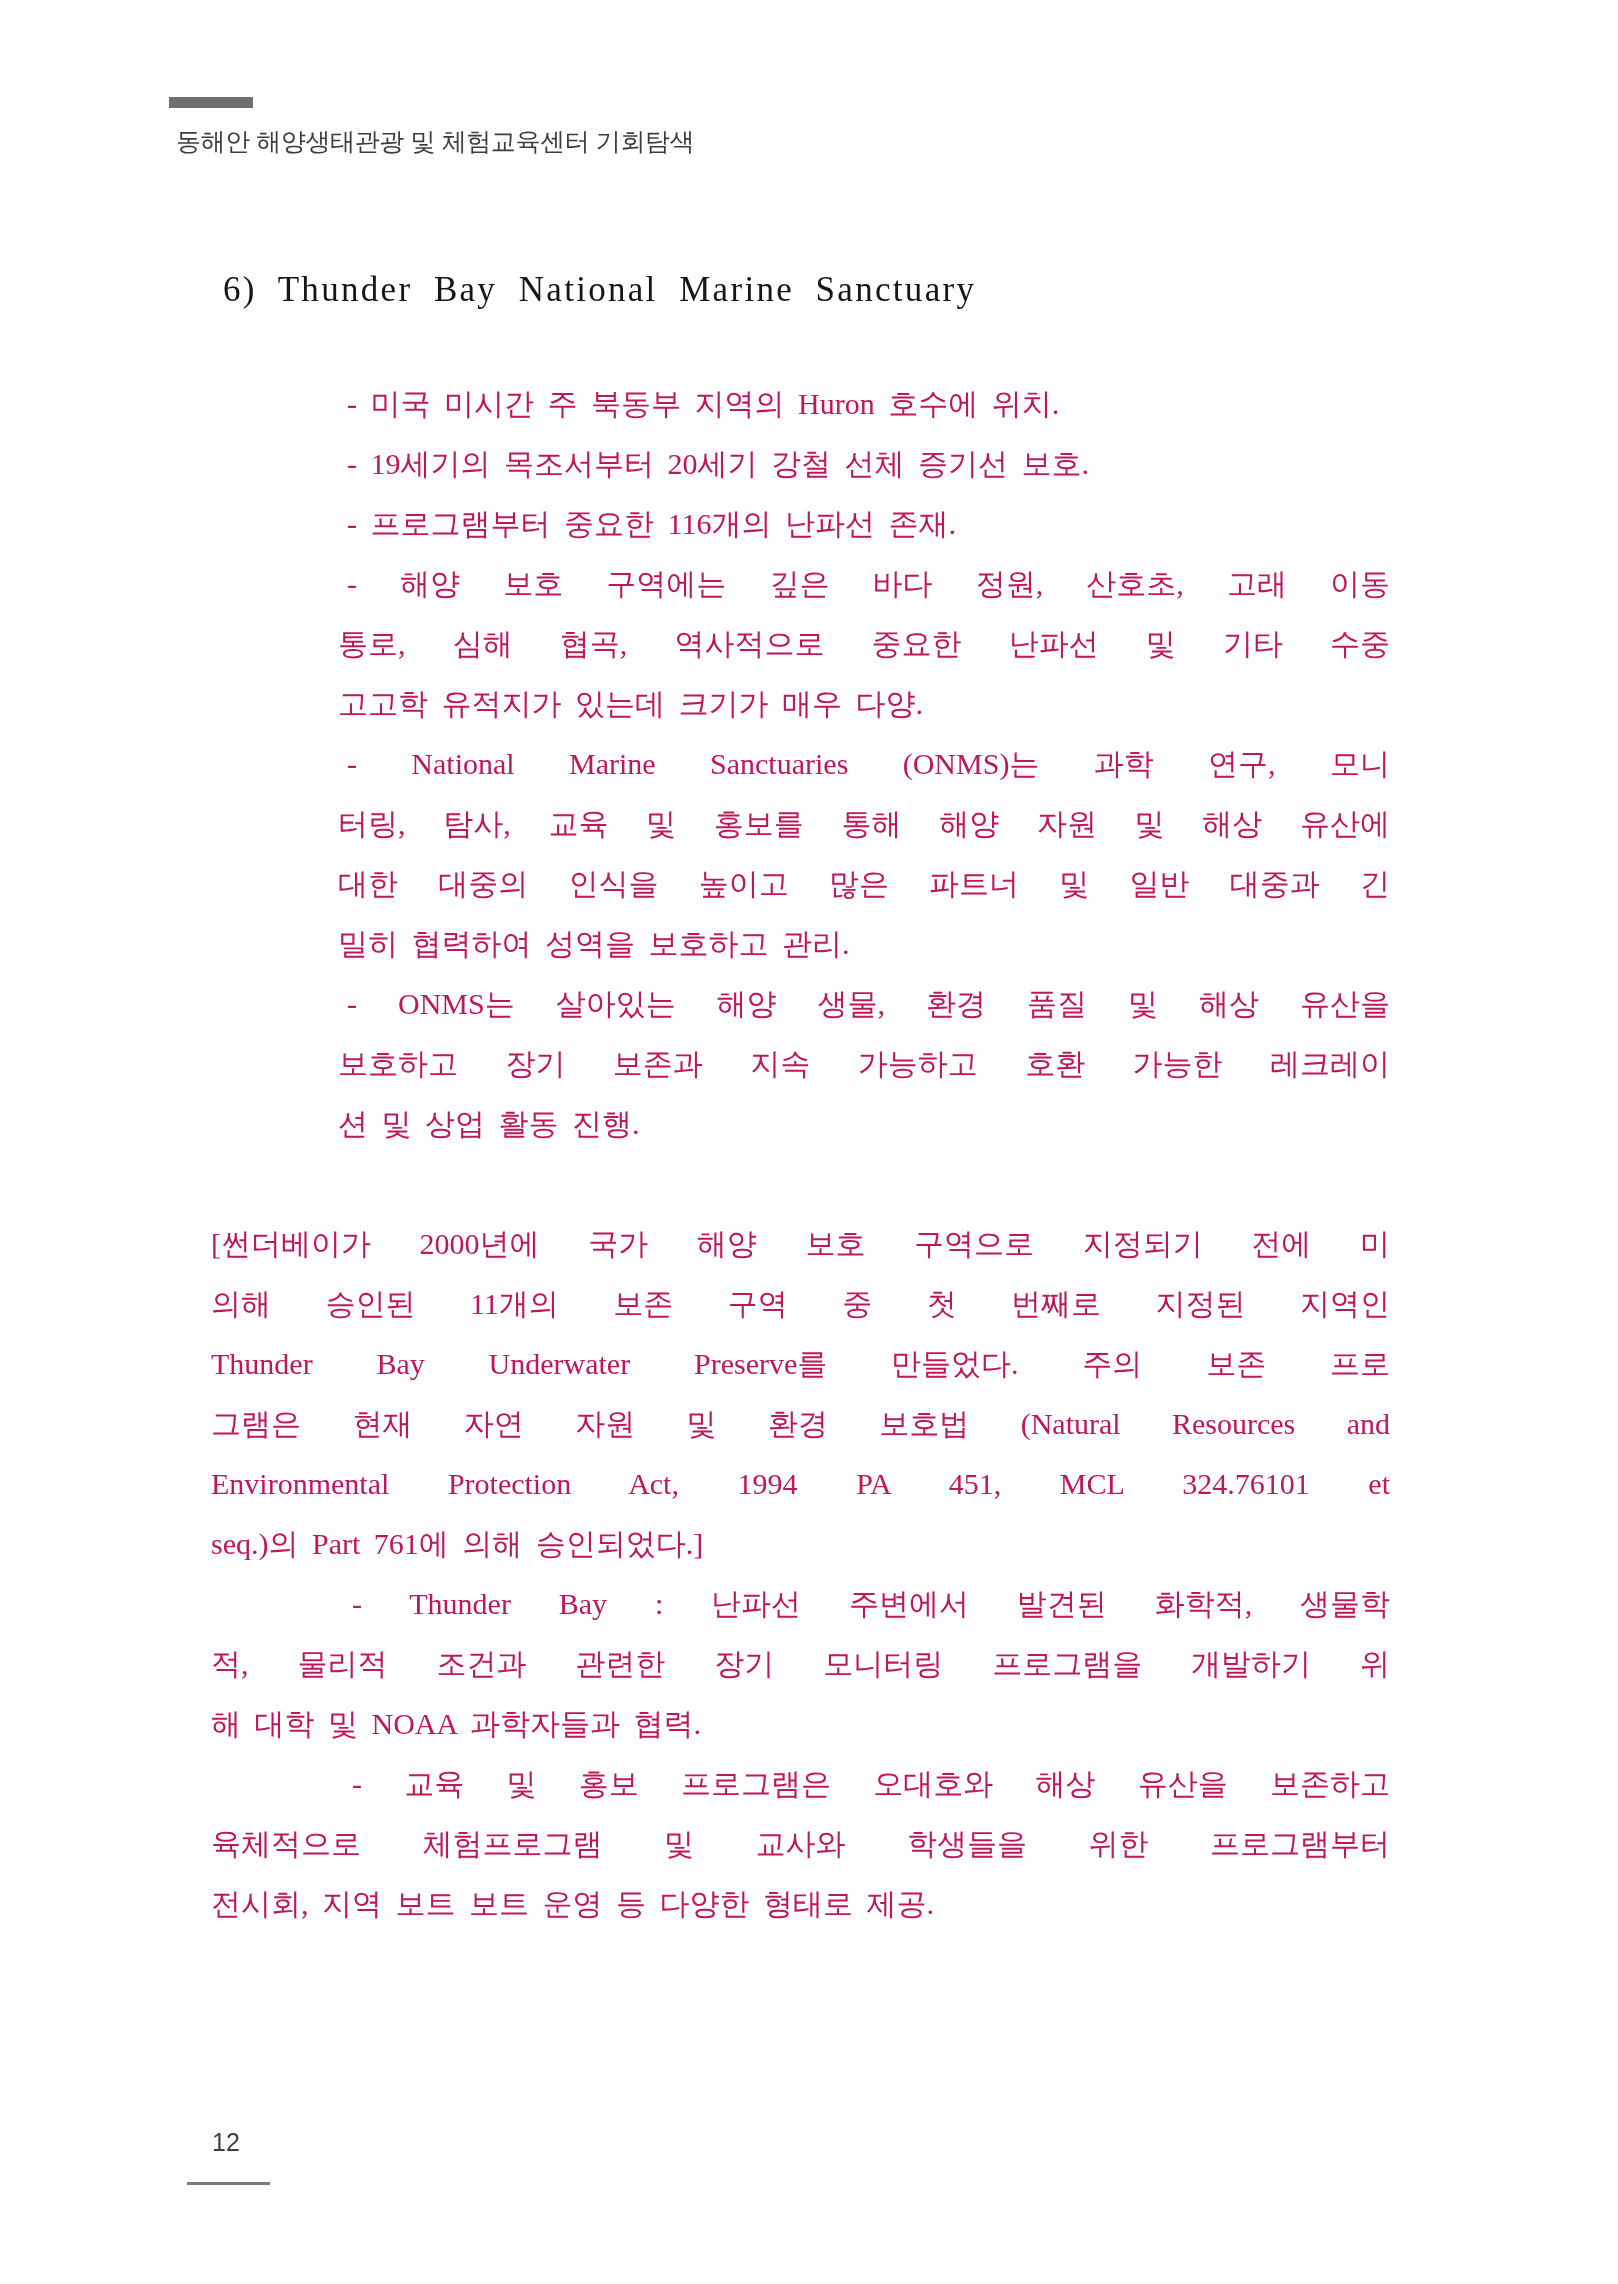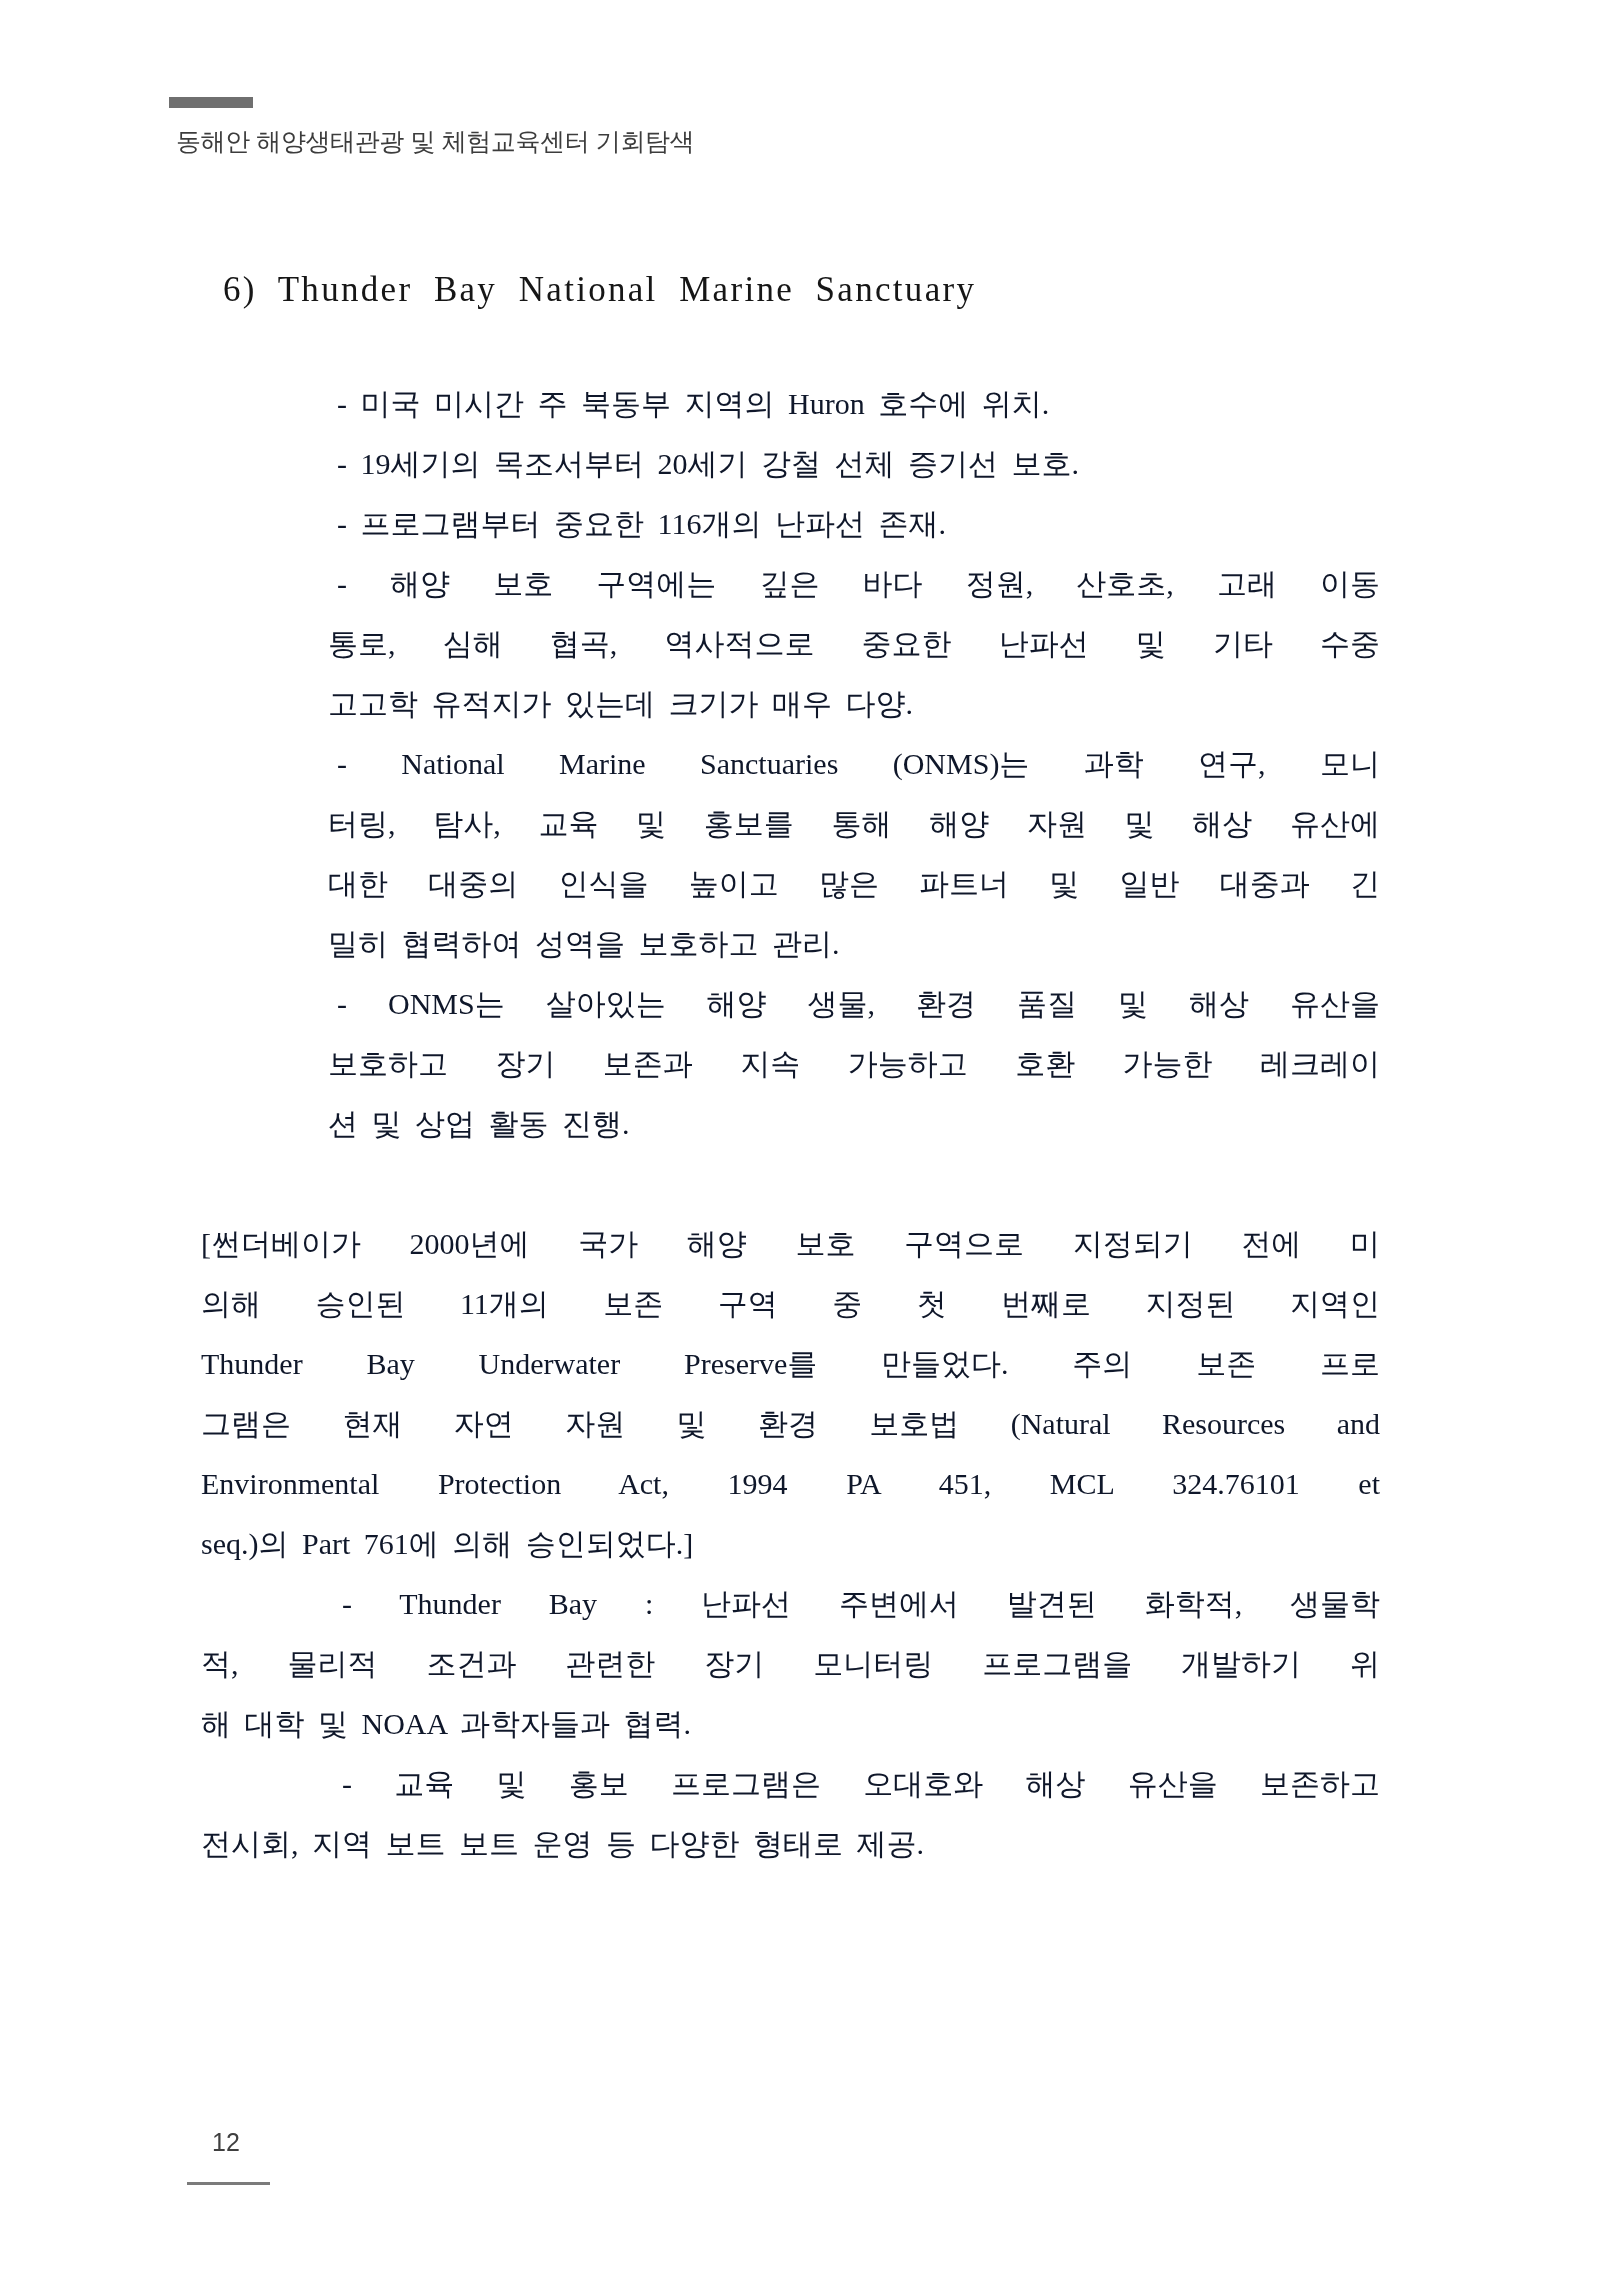--- a/index.html
+++ b/index.html
@@ -23,22 +23,22 @@
     text-align: center;
   }
 
   .section-title {
     position: absolute; left: 223px; top: 268px;
     font-size: 35px; line-height: 44px; color: #161616;
     letter-spacing: 2.3px; word-spacing: 10.5px; white-space: nowrap;
   }
 
   .body-block {
-    position: absolute; left: 201px; top: 374px; width: 1179px;
-    font-size: 30px; color: #0f172a;
+    position: absolute; left: 211px; top: 374px; width: 1179px;
+    font-size: 30px; color: #be185d;
   }
   .line {
     height: 60px; line-height: 60px;
     word-spacing: 0.2em;
   }
   .just { text-align: justify; text-align-last: justify; }
   .bullet { padding-left: 127px; }
   .bstart { text-indent: 9px; }
   .find { text-indent: 141px; }
   .gap { height: 60px; }
@@ -83,20 +83,21 @@
     <div class="line just">[썬더베이가 2000년에 국가 해양 보호 구역으로 지정되기 전에 미</div>
     <div class="line just">의해 승인된 11개의 보존 구역 중 첫 번째로 지정된 지역인</div>
     <div class="line just">Thunder Bay Underwater Preserve를 만들었다.  주의 보존 프로</div>
     <div class="line just">그램은 현재 자연 자원 및 환경 보호법 (Natural Resources and</div>
     <div class="line just">Environmental Protection Act, 1994 PA 451, MCL 324.76101 et</div>
     <div class="line">seq.)의 Part 761에 의해 승인되었다.]</div>
     <div class="line just find">- Thunder Bay : 난파선 주변에서 발견된 화학적, 생물학</div>
     <div class="line just">적, 물리적 조건과 관련한 장기 모니터링 프로그램을 개발하기 위</div>
     <div class="line">해 대학 및 NOAA 과학자들과 협력.</div>
     <div class="line just find">- 교육 및 홍보 프로그램은 오대호와 해상 유산을 보존하고</div>
+    <div class="line just">육체적으로 체험프로그램 및 교사와 학생들을 위한 프로그램부터</div>
     <div class="line">전시회, 지역 보트 보트 운영 등 다양한 형태로 제공.</div>
   </div>
 
   <div class="page-num">12</div>
   <div class="footer-rule"></div>
 
 </div>
 
 
 </body></html>

